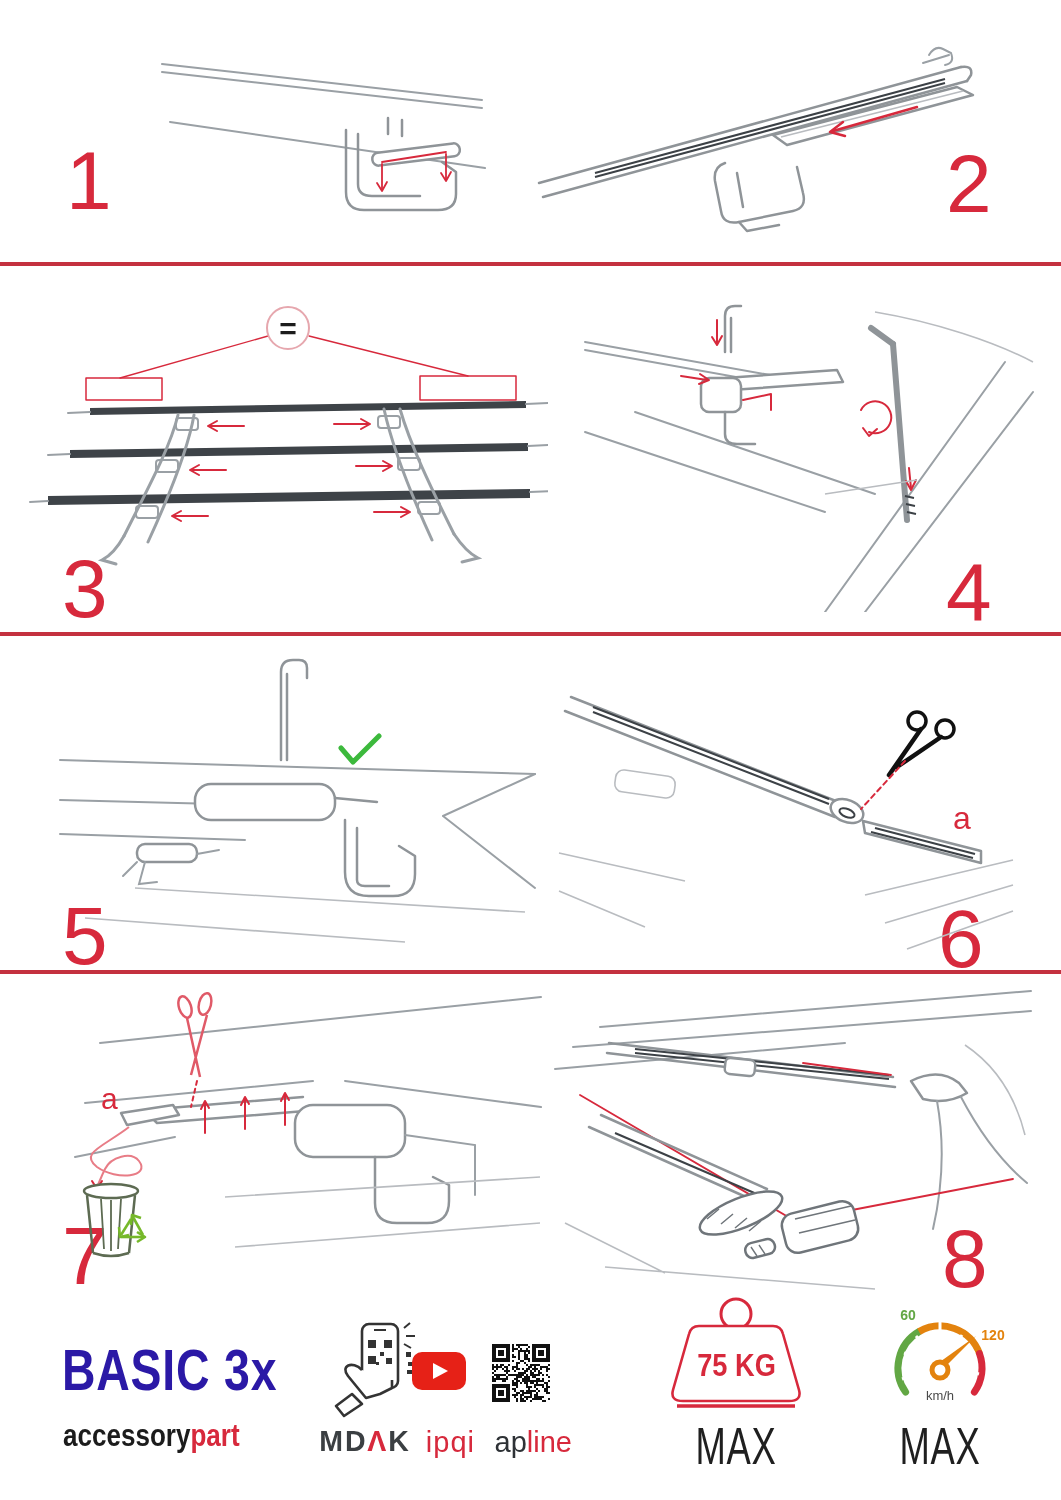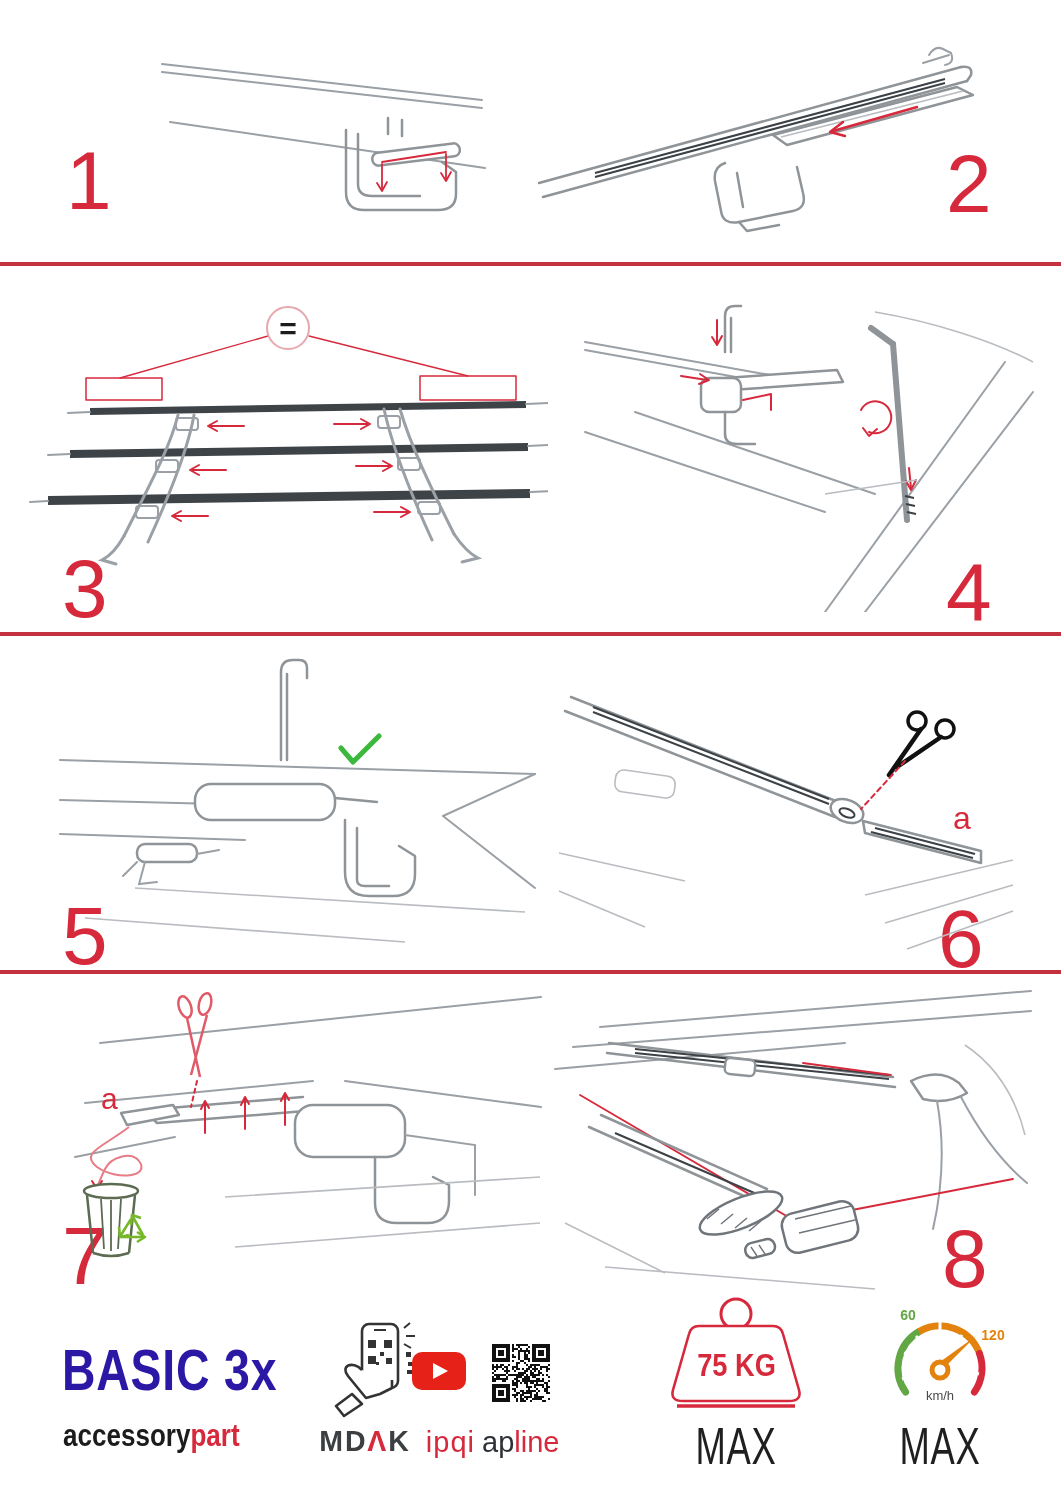--- a/index.html
+++ b/index.html
@@ -18,21 +18,21 @@
   
   .product{position:absolute;left:62px;top:1336px;color:#2b19a6;font-size:58px;font-weight:bold;
            letter-spacing:1px;transform:scaleX(0.80);transform-origin:left;white-space:nowrap;}
   .brandline{position:absolute;left:63px;top:1418px;font-size:31px;font-weight:bold;
              transform:scaleX(0.84);transform-origin:left;white-space:nowrap;color:#1c1c1c;}
   .brand-red{color:#d7293c;}
   .logo-mdak{position:absolute;left:300px;top:1424px;width:130px;text-align:center;font-size:30px;
              font-weight:bold;letter-spacing:2px;color:#3b3f42;transform:scaleX(0.95);}
   .logo-ipqi{position:absolute;left:405px;top:1426px;width:70px;text-align:right;font-size:29px;
              color:#d7293c;letter-spacing:1px;}
-  .logo-apline{position:absolute;left:482px;top:1426px;width:90px;text-align:left;font-size:29px;
+  .logo-apline{position:absolute;left:482px;top:1426px;width:90px;text-align:right;font-size:29px;
                color:#2e3236;white-space:nowrap;}
   .max-label{position:absolute;font-size:52px;color:#1f1f1f;text-align:center;
              transform:scaleX(0.70);transform-origin:center;letter-spacing:1px;}
 </style>
 </head>
 <body>
 
 <div id="page">
 
   <div class="step-num" style="left:66px;top:140px;">1</div>

